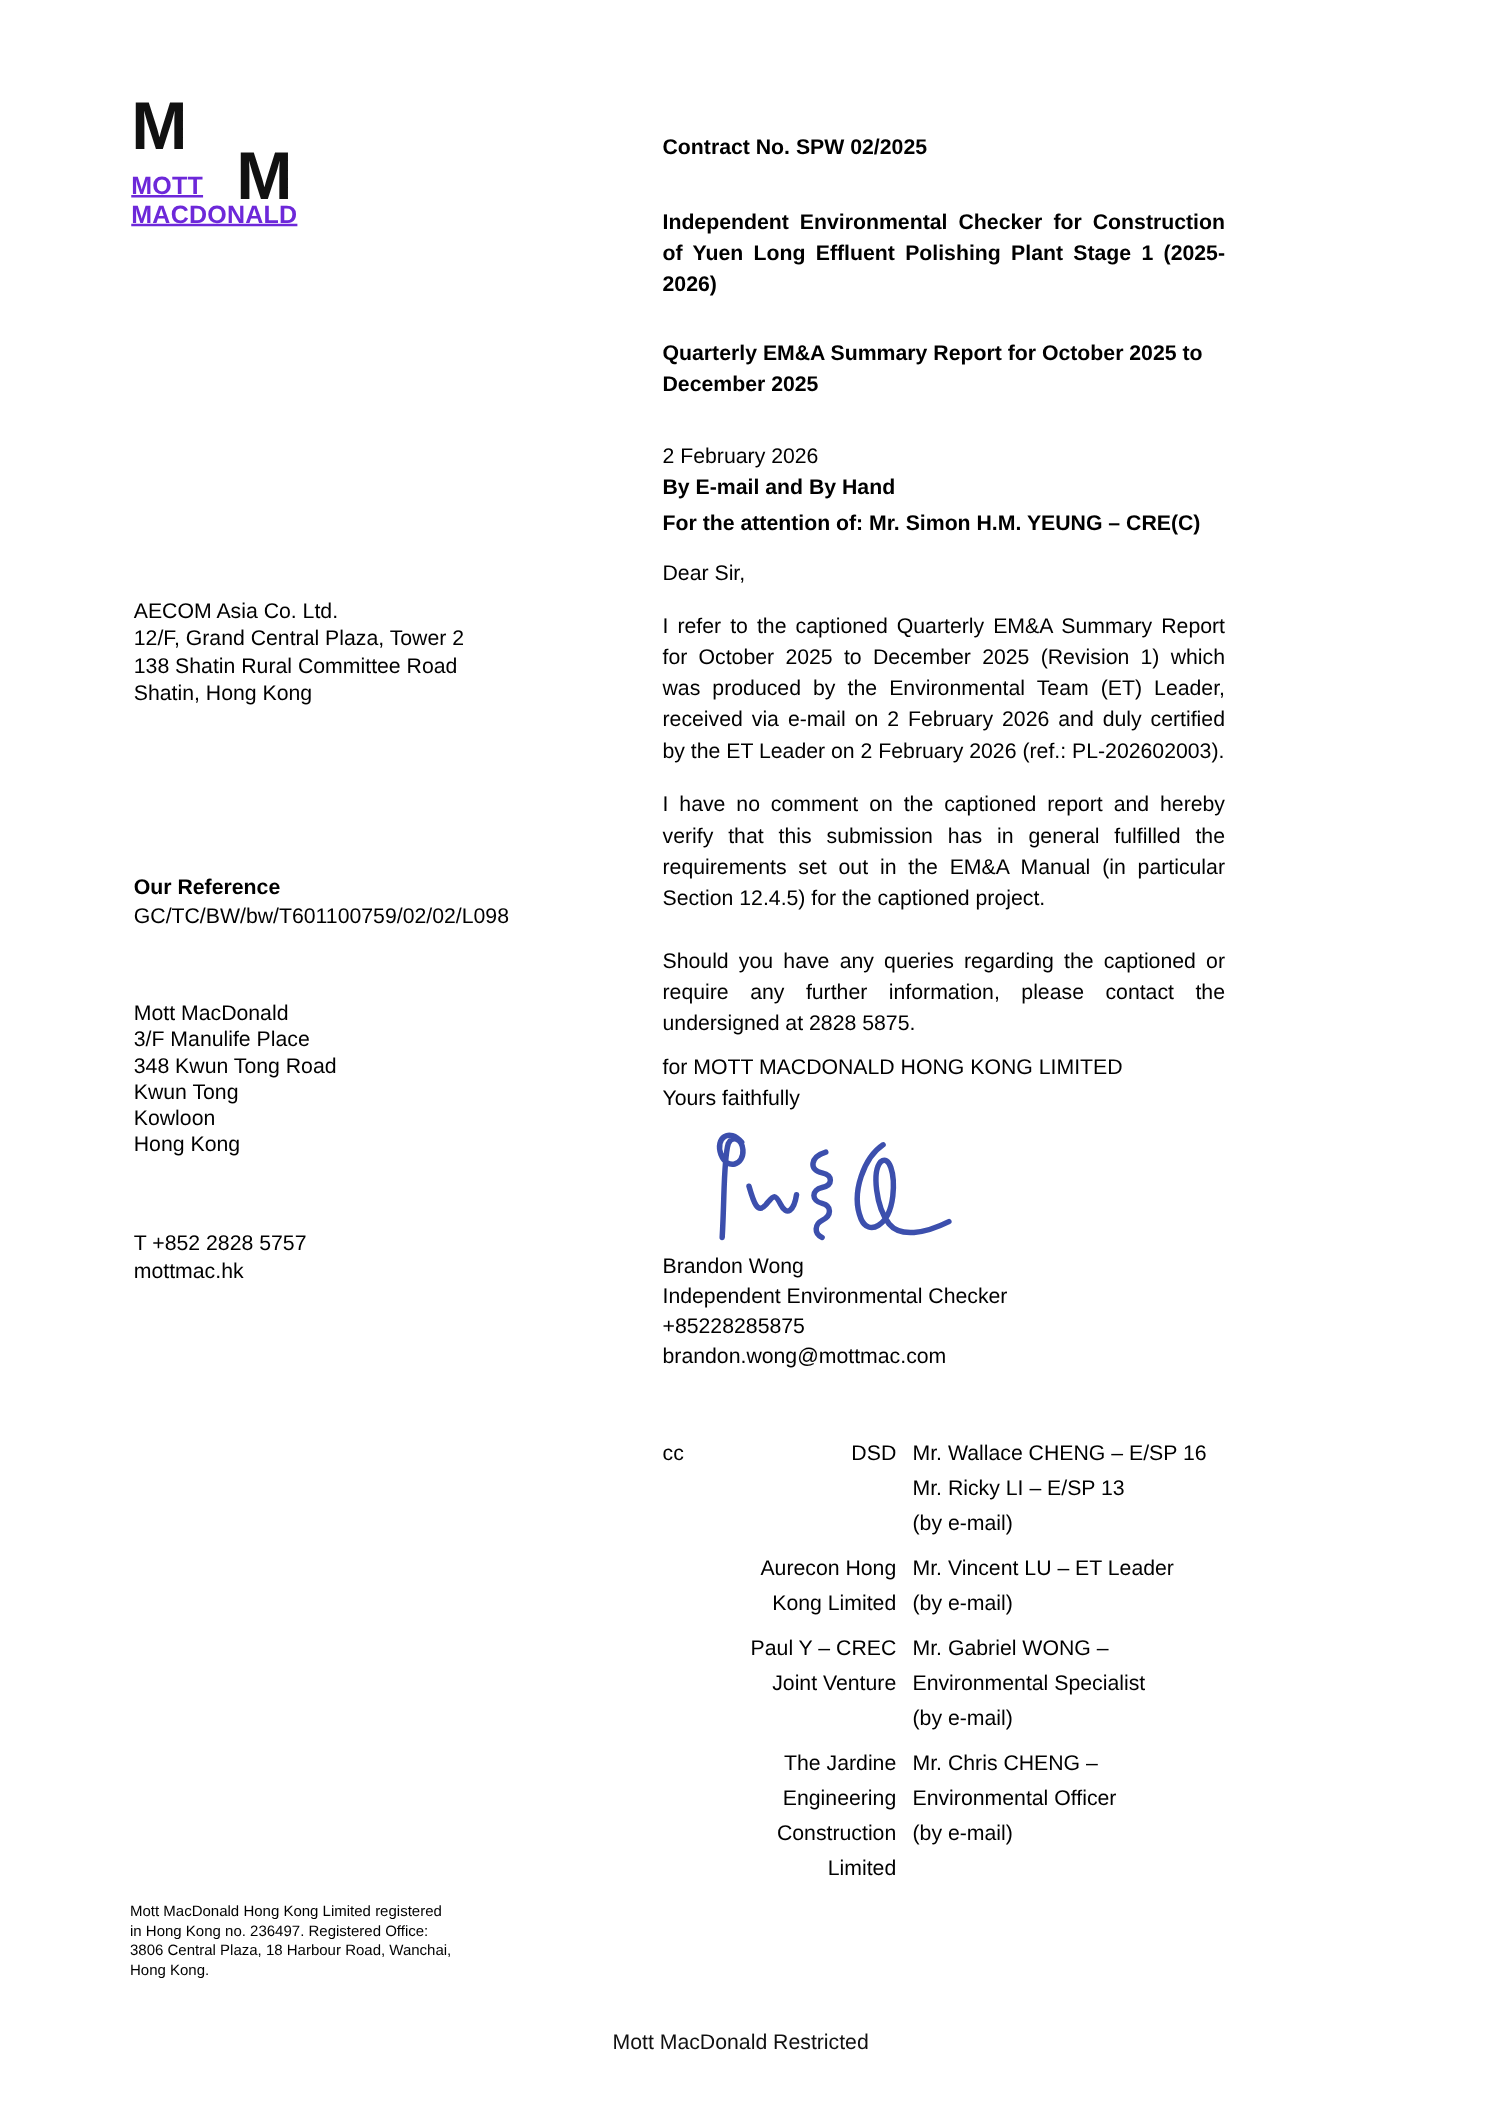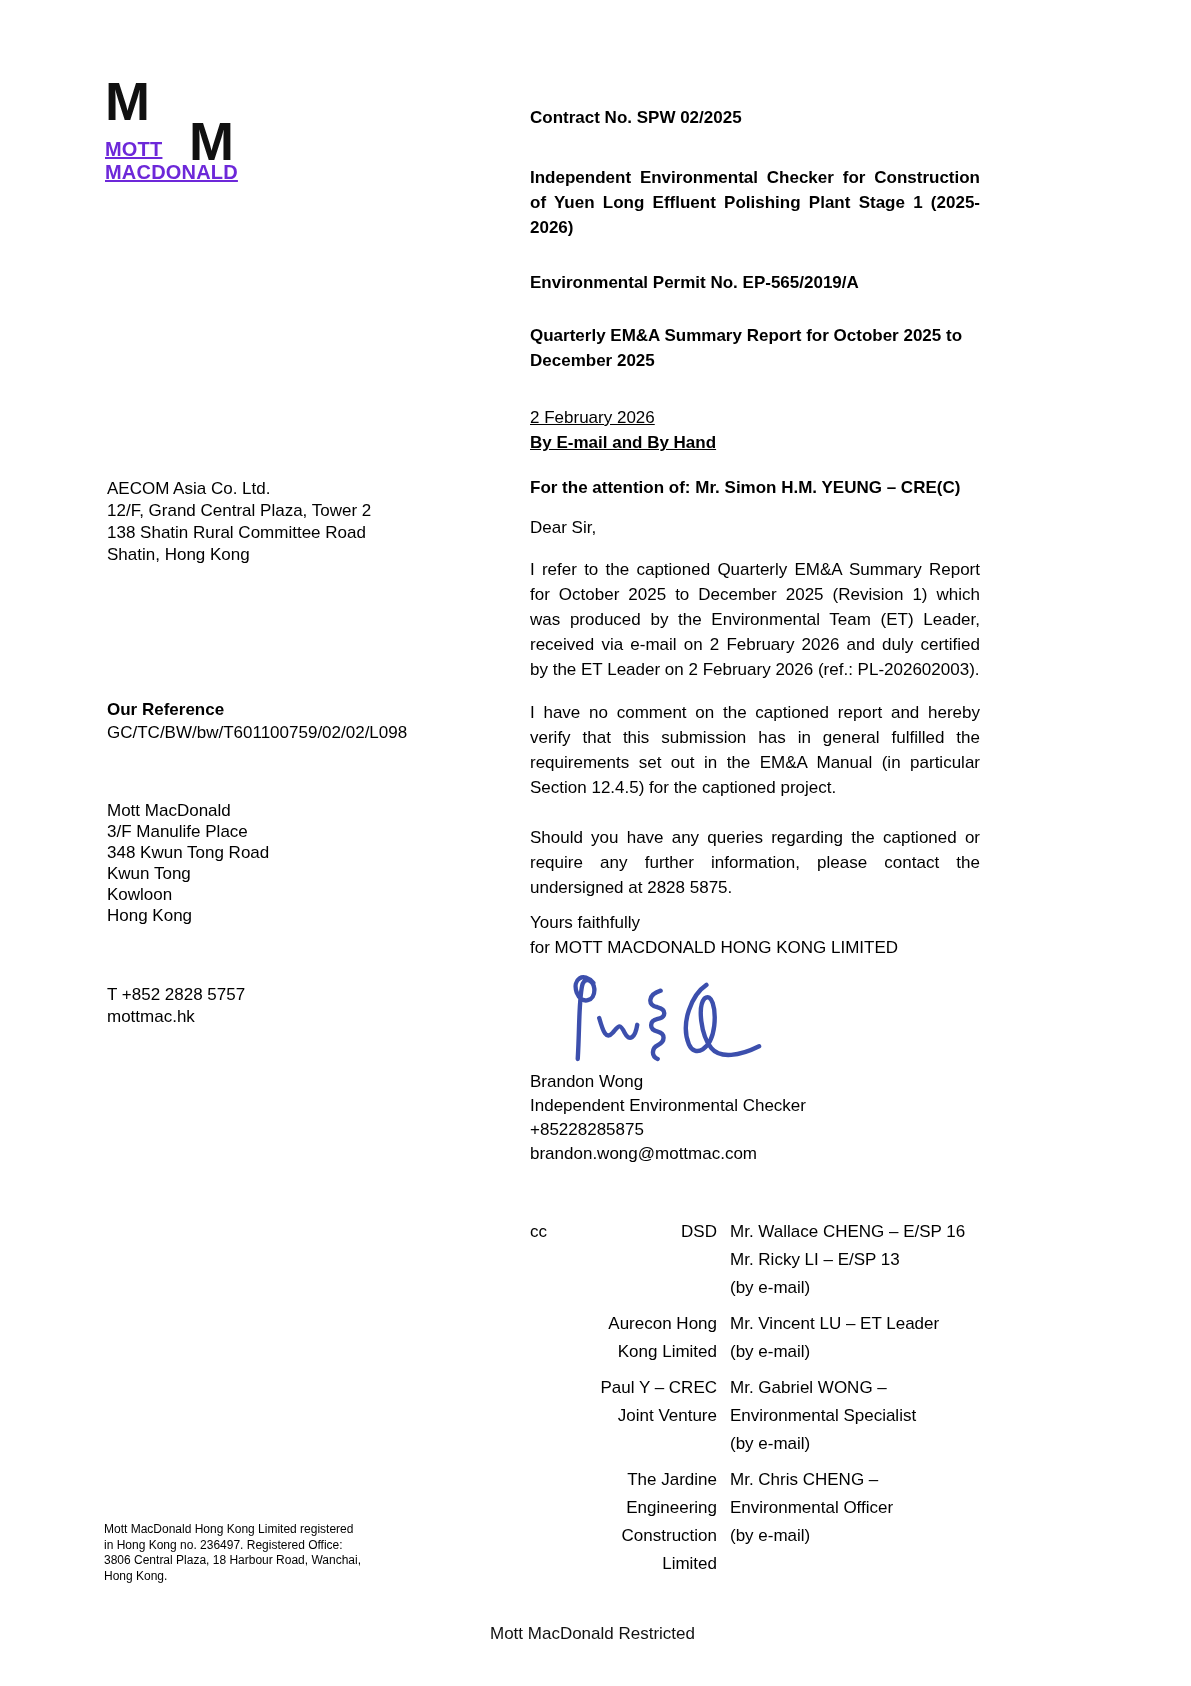--- a/index.html
+++ b/index.html
@@ -30,21 +30,21 @@
   .phoneblk{position:absolute;left:107px;top:984px;font-size:17px;line-height:22px;}
   .regfoot{position:absolute;left:104px;top:1522px;width:262px;font-size:12px;line-height:15.5px;color:#000;}
   
   .rightcol{position:absolute;left:530px;top:105px;width:450px;font-size:17px;line-height:25px;}
   .b{font-weight:bold;}
   .jst{text-align:justify;}
   .blk-contract{margin:0 0 35px 0;}
   .blk-title{margin:0 0 30px 0;}
   .blk-permit{margin:0 0 28px 0;}
   .blk-report{margin:0 0 32px 0;}
-  .blk-datewrap{margin:0 0 20px 0;text-decoration:underline;}
+  .blk-datewrap{margin:0 0 4px 0;}
   .blk-attn{margin:0 0 15px 0;}
   .blk-salutation{margin:0 0 17px 0;}
   .para{margin:0 0 18px 0;}
   .para.p2{margin-bottom:25px;}
   .para.p3{margin-bottom:10px;}
   .blk-closing{margin:0;}
   .sigwrap{margin:8px 0 2px 38px;width:195px;height:100px;}
   .sigwrap svg{display:block;}
   .sigblock{line-height:24px;}
   
@@ -94,38 +94,37 @@
   <div class="phoneblk">
     <div>T +852 2828 5757</div>
     <div>mottmac.hk</div>
   </div>
 
   <div class="regfoot">Mott MacDonald Hong Kong Limited registered in Hong Kong no. 236497. Registered Office: 3806 Central Plaza, 18 Harbour Road, Wanchai, Hong Kong.</div>
 
   <div class="rightcol">
     <div class="b blk-contract">Contract No. SPW 02/2025</div>
     <div class="b jst blk-title">Independent Environmental Checker for Construction of Yuen Long Effluent Polishing Plant Stage 1 (2025-2026)</div>
-    <div class="b blk-permit">Environmental Permit No. EP-565/2019/A</div>
     <div class="b blk-report">Quarterly EM&amp;A Summary Report for October 2025 to December 2025</div>
 
     <div class="blk-datewrap">
       <div>2 February 2026</div>
       <div class="b">By E-mail and By Hand</div>
     </div>
 
     <div class="b blk-attn">For the attention of: Mr. Simon H.M. YEUNG – CRE(C)</div>
     <div class="blk-salutation">Dear Sir,</div>
 
     <div class="para jst">I refer to the captioned Quarterly EM&amp;A Summary Report for October 2025 to December 2025 (Revision 1) which was produced by the Environmental Team (ET) Leader, received via e-mail on 2 February 2026 and duly certified by the ET Leader on 2 February 2026 (ref.: PL-202602003).</div>
     <div class="para p2 jst">I have no comment on the captioned report and hereby verify that this submission has in general fulfilled the requirements set out in the EM&amp;A Manual (in particular Section 12.4.5) for the captioned project.</div>
     <div class="para p3 jst">Should you have any queries regarding the captioned or require any further information, please contact the undersigned at 2828 5875.</div>
 
     <div class="blk-closing">
+      <div>for MOTT MACDONALD HONG KONG LIMITED</div>
       <div>Yours faithfully</div>
-      <div>for MOTT MACDONALD HONG KONG LIMITED</div>
     </div>
 
     <div class="sigwrap">
       <svg width="195" height="100" viewBox="0 0 200 100">
         <g fill="none" stroke-width="4.5" stroke-linecap="round" stroke-linejoin="round">
           <path d="M26,14 C16,2 4,10 9,24 C14,37 28,33 27,20 C26,11 18,8 15,15 C11,28 12,58 10,92" stroke="#3c4fad"></path>
           <path d="M32,50 C36,64 39,73 46,65 C52,58 53,55 58,65 C63,75 69,70 71,57" stroke="#3c4fad"></path>
           <path d="M95,22 C82,26 81,37 92,39 C101,41 101,49 92,51 C83,53 83,62 92,64 C100,66 100,74 92,78 C86,81 85,89 92,92" stroke="#3c4fad"></path>
           <path d="M142,16 C127,26 115,55 124,77 C130,91 147,83 150,58 C152,39 147,24 140,30 C133,38 136,67 147,81 C156,92 176,89 196,79" stroke="#3c4fad"></path>
         </g>

